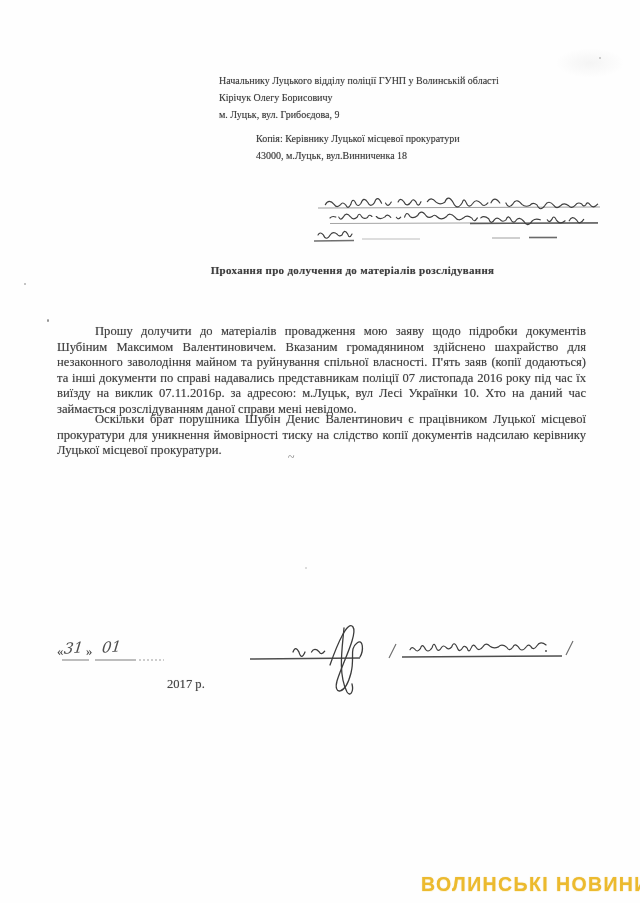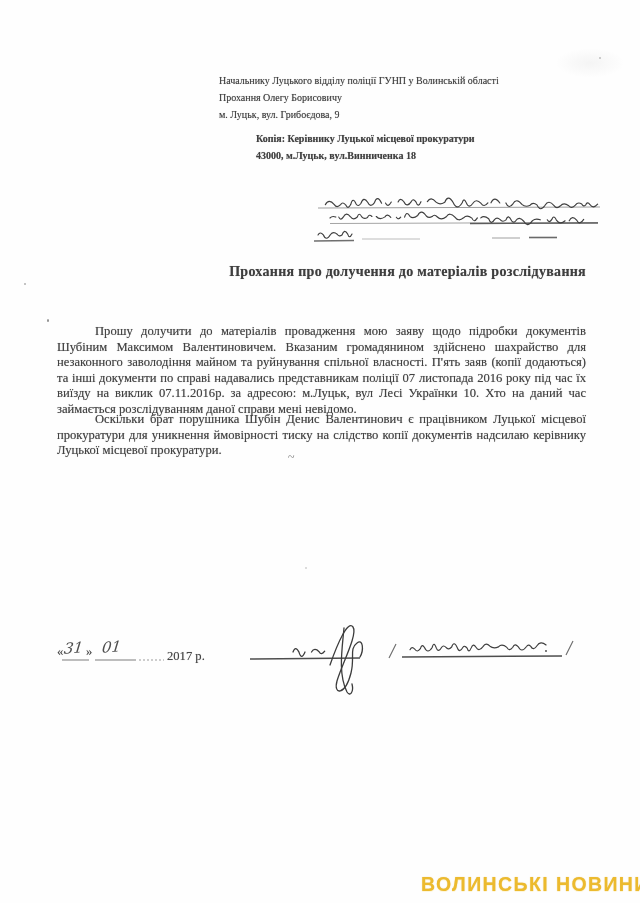--- a/index.html
+++ b/index.html
@@ -6,37 +6,37 @@
   body{
     width:640px;height:903px;
     background:#ffffff;
     font-family:"Liberation Serif", serif;
     position:relative;overflow:hidden;
   }
   .page{position:absolute;inset:0;background:#fefefe;}
   .scan{text-shadow:0 0 .7px rgba(70,70,70,.55);}
   .addr{position:absolute;font-size:10px;line-height:17px;color:#404040;}
   .addr1{left:219px;top:72px;width:380px;}
-  .addr2{left:256px;top:130px;width:344px;font-weight:bold;}
+  .addr2{left:256px;top:130px;width:344px;}
   .doc-title{
     position:absolute;left:57px;top:264px;width:529px;box-sizing:border-box;
-    padding-left:62px;text-align:right;font-weight:bold;font-size:14px;
+    padding-left:62px;text-align:center;font-weight:bold;font-size:11px;
     letter-spacing:.3px;color:#3e3e3e;
   }
   .para{
     position:absolute;left:57px;width:529px;text-align:justify;
     font-size:12.6px;line-height:15.6px;color:#434343;text-indent:38px;margin-top:31px;
   }
   .p1{top:293px;}
   .p2{top:381px;}
   .tilde{position:absolute;left:288px;top:450px;font-size:12px;color:#777;}
   .printed{position:absolute;font-size:12.6px;color:#464646;}
   .q-open{left:57px;top:644px;}
   .q-close{left:86px;top:644px;}
-  .year{left:167px;top:649px;text-align:center;}
+  .year{left:167px;top:677px;text-align:center;}
   .hand{
     position:absolute;font-family:"DejaVu Serif", serif;font-style:italic;
     font-size:15px;color:#4f4f4f;transform:skewX(-10deg) rotate(-4deg);
   }
   .hand-day{left:64px;top:639px;}
   .hand-month{left:102px;top:638px;}
   .overlay{position:absolute;left:0;top:0;pointer-events:none;}
   .watermark{
     position:absolute;left:421px;top:873px;
     font-family:"Liberation Sans", sans-serif;font-weight:700;
@@ -54,21 +54,21 @@
     background:radial-gradient(ellipse at center, rgba(90,90,90,.06), rgba(0,0,0,0) 70%);
   }
 </style>
 </head>
 <body>
 
 <div class="page">
 
   <div class="addr addr1 scan">
     <div>Начальнику Луцького відділу поліції ГУНП у Волинській області</div>
-    <div>Прохання Олегу Борисовичу</div>
+    <div>Кірічук Олегу Борисовичу</div>
     <div>м. Луцьк, вул. Грибоєдова, 9</div>
   </div>
 
   <div class="addr addr2 scan">
     <div>Копія: Керівнику Луцької місцевої прокуратури</div>
     <div>43000, м.Луцьк, вул.Винниченка 18</div>
   </div>
 
   <div class="doc-title scan">Прохання про долучення до матеріалів розслідування</div>
 

